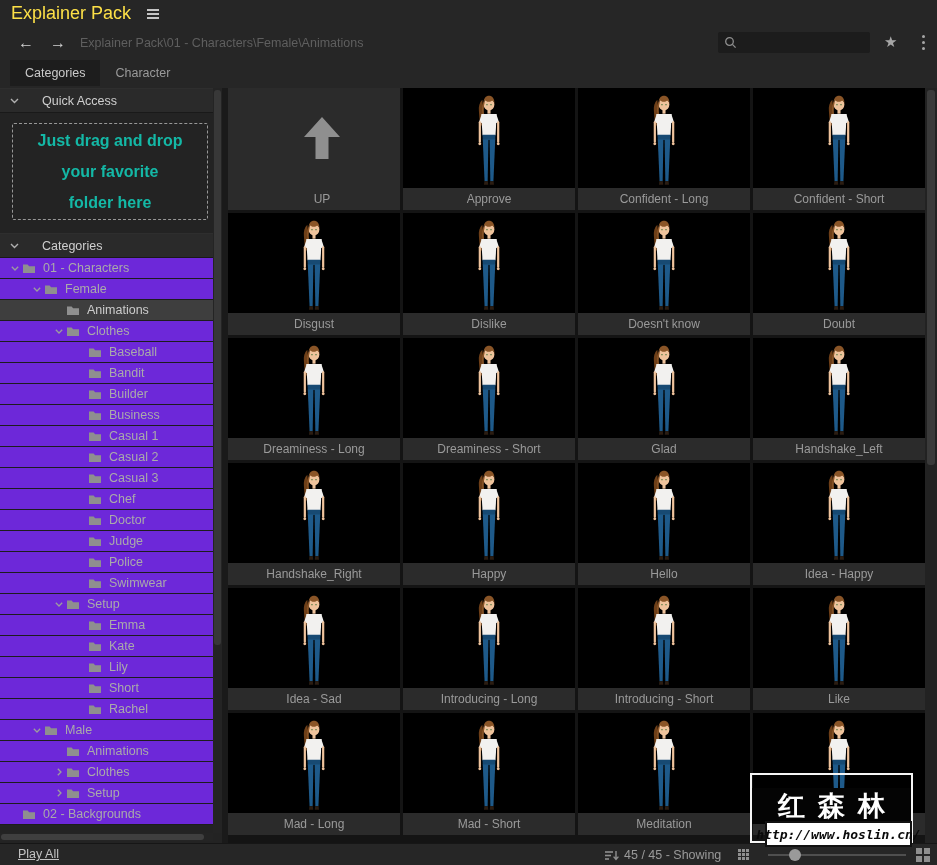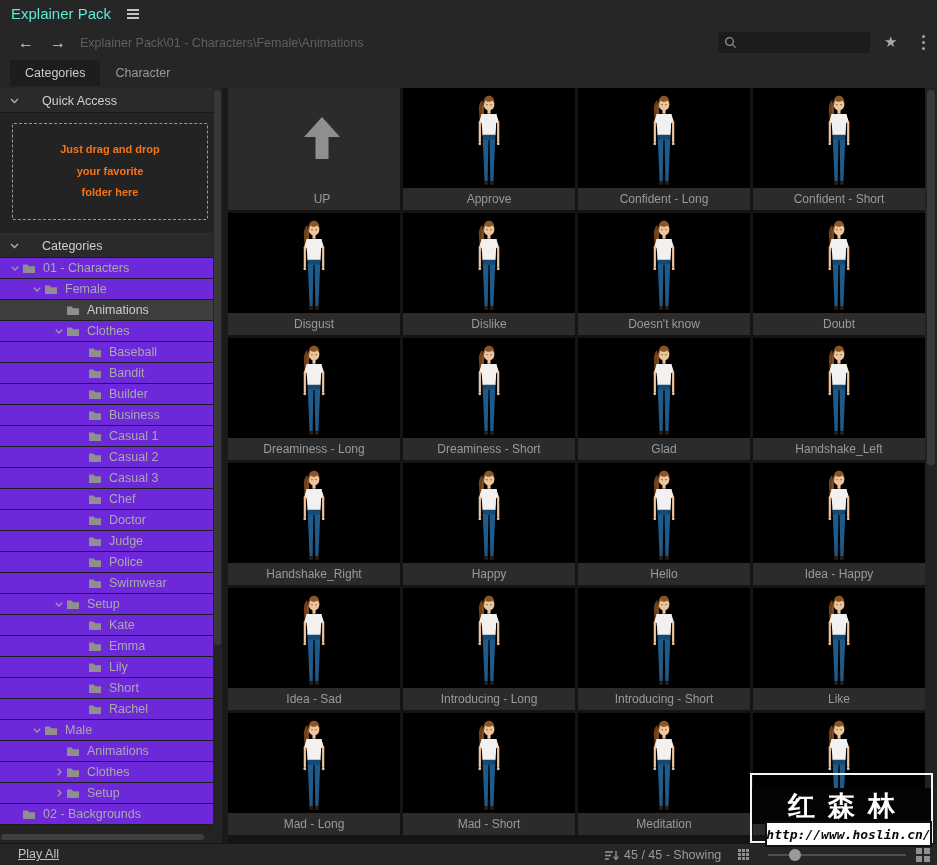--- a/index.html
+++ b/index.html
@@ -2,21 +2,21 @@
 <html><head>
 <meta charset="utf-8">
 <style>
   * { box-sizing: border-box; margin: 0; padding: 0; }
   html,body { width:937px; height:865px; overflow:hidden; }
   body { background:#1a1a1a; font-family:"Liberation Sans", sans-serif; position:relative; color:#b0b0b0; }
 
   
   .titlebar { position:absolute; top:0; left:0; right:0; height:27px; background:#262626;
               display:flex; align-items:center; padding-left:11px; gap:16px; }
-  .titlebar .title { color:#5eead4; font-size:15px; }
+  .titlebar .title { color:#fde047; font-size:18px; }
   .hamburger { display:flex; flex-direction:column; gap:2px; cursor:pointer; }
   .hamburger span { display:block; width:12px; height:2px; background:#c4c4c4; }
 
   
   .navbar { position:absolute; top:27px; left:0; right:0; height:31px; background:#262626;
             display:flex; align-items:center; }
   .nav-arrow { font-size:16px; color:#d2d2d2; cursor:pointer; line-height:1; }
   .nav-back { margin-left:18px; }
   .nav-fwd  { margin-left:16px; }
   .breadcrumb { margin-left:14px; color:#5f5f5f; font-size:12.5px; }
@@ -34,21 +34,21 @@
   .tab { height:26px; margin-top:2px; padding:0 15px; display:flex; align-items:center;
          font-size:12.5px; color:#9a9a9a; cursor:pointer; }
   .tab.active { background:#1d1d1d; color:#cacaca; }
 
   
   .sidebar { position:absolute; top:88px; left:0; width:222px; bottom:22px; background:#232323; overflow:hidden; }
   .side-header { height:25px; background:#2a2a2a; border-bottom:1px solid #191919; border-top:1px solid #2e2e2e;
                  display:flex; align-items:center; gap:23px; padding-left:10px; color:#cfcfcf; font-size:12.5px; cursor:pointer;}
   .dropzone { margin:10px 14px 13px 12px; height:97px; border:1px dashed #979797; border-radius:2px;
               display:flex; flex-direction:column; align-items:center; justify-content:center;
-              color:#f97316; font-size:11px; font-weight:bold; line-height:1.95; }
+              color:#14b8a6; font-size:16px; font-weight:bold; line-height:1.95; }
   .tree { width:213px; }
   .tree-row { display:flex; align-items:center; height:21px; background:#6d28d9;
               border-bottom:1px solid #1d1d1d; font-size:12.5px; color:#aaaaaa; cursor:pointer; width:222px;}
   .tree-row.selected { background:#3e3e3e; color:#cccccc; }
   .chev-slot { width:14px; display:flex; align-items:center; justify-content:center; flex:none;}
   .folder { flex:none; margin-right:7px; }
   .vscroll { position:absolute; right:0; top:0; width:9px; bottom:10px; background:#242424; }
   .vscroll .thumb { position:absolute; left:1px; top:2px; width:7px; height:555px; background:#383838; border-radius:3px; }
   .hscroll { position:absolute; left:0; bottom:2px; width:213px; height:8px; background:#242424; }
   .hscroll .thumb { position:absolute; left:1px; top:1px; width:203px; height:6px; background:#3f3f3f; border-radius:3px; }
@@ -73,21 +73,21 @@
   .sort-icon { position:absolute; left:605px; top:6px; cursor:pointer;}
   .count-text { position:absolute; left:624px; top:4px; color:#9a9a9a; font-size:12.5px; }
   .small-grid-icon { position:absolute; left:738px; top:5px; display:grid; grid-template-columns:repeat(3,3px); gap:1px; cursor:pointer;}
   .small-grid-icon i { width:3px; height:3px; background:#8f8f8f; }
   .slider { position:absolute; left:768px; top:10px; width:138px; height:2px; background:#4f4f4f; cursor:pointer;}
   .slider .sthumb { position:absolute; left:21px; top:-5px; width:12px; height:12px; border-radius:50%; background:#9a9a9a; }
   .large-grid-icon { position:absolute; left:916px; top:4px; display:grid; grid-template-columns:repeat(2,6px); gap:2px; cursor:pointer;}
   .large-grid-icon i { width:6px; height:6px; background:#8f8f8f; }
 
   
-  .watermark { position:absolute; left:750px; top:773px; width:183px; height:70px;
+  .watermark { position:absolute; left:750px; top:773px; width:163px; height:70px;
                border:2px solid #f5f5f5; z-index:20; }
   .wm-band { position:absolute; left:0; right:0; top:13px; height:36px; background:#040404;
              display:flex; align-items:center; justify-content:center; }
   .wm-title { color:#ffffff; font-size:27px; font-weight:bold; letter-spacing:13px; text-indent:13px; white-space:nowrap;}
   .wm-url { position:absolute; left:13px; right:-1px; bottom:-6px; height:26px; background:#ffffff;
             border:2px solid #111; display:flex; align-items:center; justify-content:center;
             font-family:"DejaVu Sans Mono", monospace; font-style:italic; font-weight:bold;
             font-size:13px; color:#0a0a0a; white-space:nowrap;}
 </style>
 </head>
@@ -296,29 +296,29 @@
           <path d="M1,1.6 L5.6,1.6 L7.1,3.2 L13,3.2 L13,10 L1,10 Z" fill="#8f8f8f"></path>
         </svg>
         <span>Setup</span>
       </div>
       <div class="tree-row">
         <span style="width:74px;flex:none"></span>
         <span class="chev-slot"></span>
         <svg class="folder" width="14" height="11" viewBox="0 0 14 11">
           <path d="M1,1.6 L5.6,1.6 L7.1,3.2 L13,3.2 L13,10 L1,10 Z" fill="#8f8f8f"></path>
         </svg>
+        <span>Emma</span>
+      </div>
+      <div class="tree-row">
+        <span style="width:74px;flex:none"></span>
+        <span class="chev-slot"></span>
+        <svg class="folder" width="14" height="11" viewBox="0 0 14 11">
+          <path d="M1,1.6 L5.6,1.6 L7.1,3.2 L13,3.2 L13,10 L1,10 Z" fill="#8f8f8f"></path>
+        </svg>
         <span>Kate</span>
-      </div>
-      <div class="tree-row">
-        <span style="width:74px;flex:none"></span>
-        <span class="chev-slot"></span>
-        <svg class="folder" width="14" height="11" viewBox="0 0 14 11">
-          <path d="M1,1.6 L5.6,1.6 L7.1,3.2 L13,3.2 L13,10 L1,10 Z" fill="#8f8f8f"></path>
-        </svg>
-        <span>Emma</span>
       </div>
       <div class="tree-row">
         <span style="width:74px;flex:none"></span>
         <span class="chev-slot"></span>
         <svg class="folder" width="14" height="11" viewBox="0 0 14 11">
           <path d="M1,1.6 L5.6,1.6 L7.1,3.2 L13,3.2 L13,10 L1,10 Z" fill="#8f8f8f"></path>
         </svg>
         <span>Lily</span>
       </div>
       <div class="tree-row">

